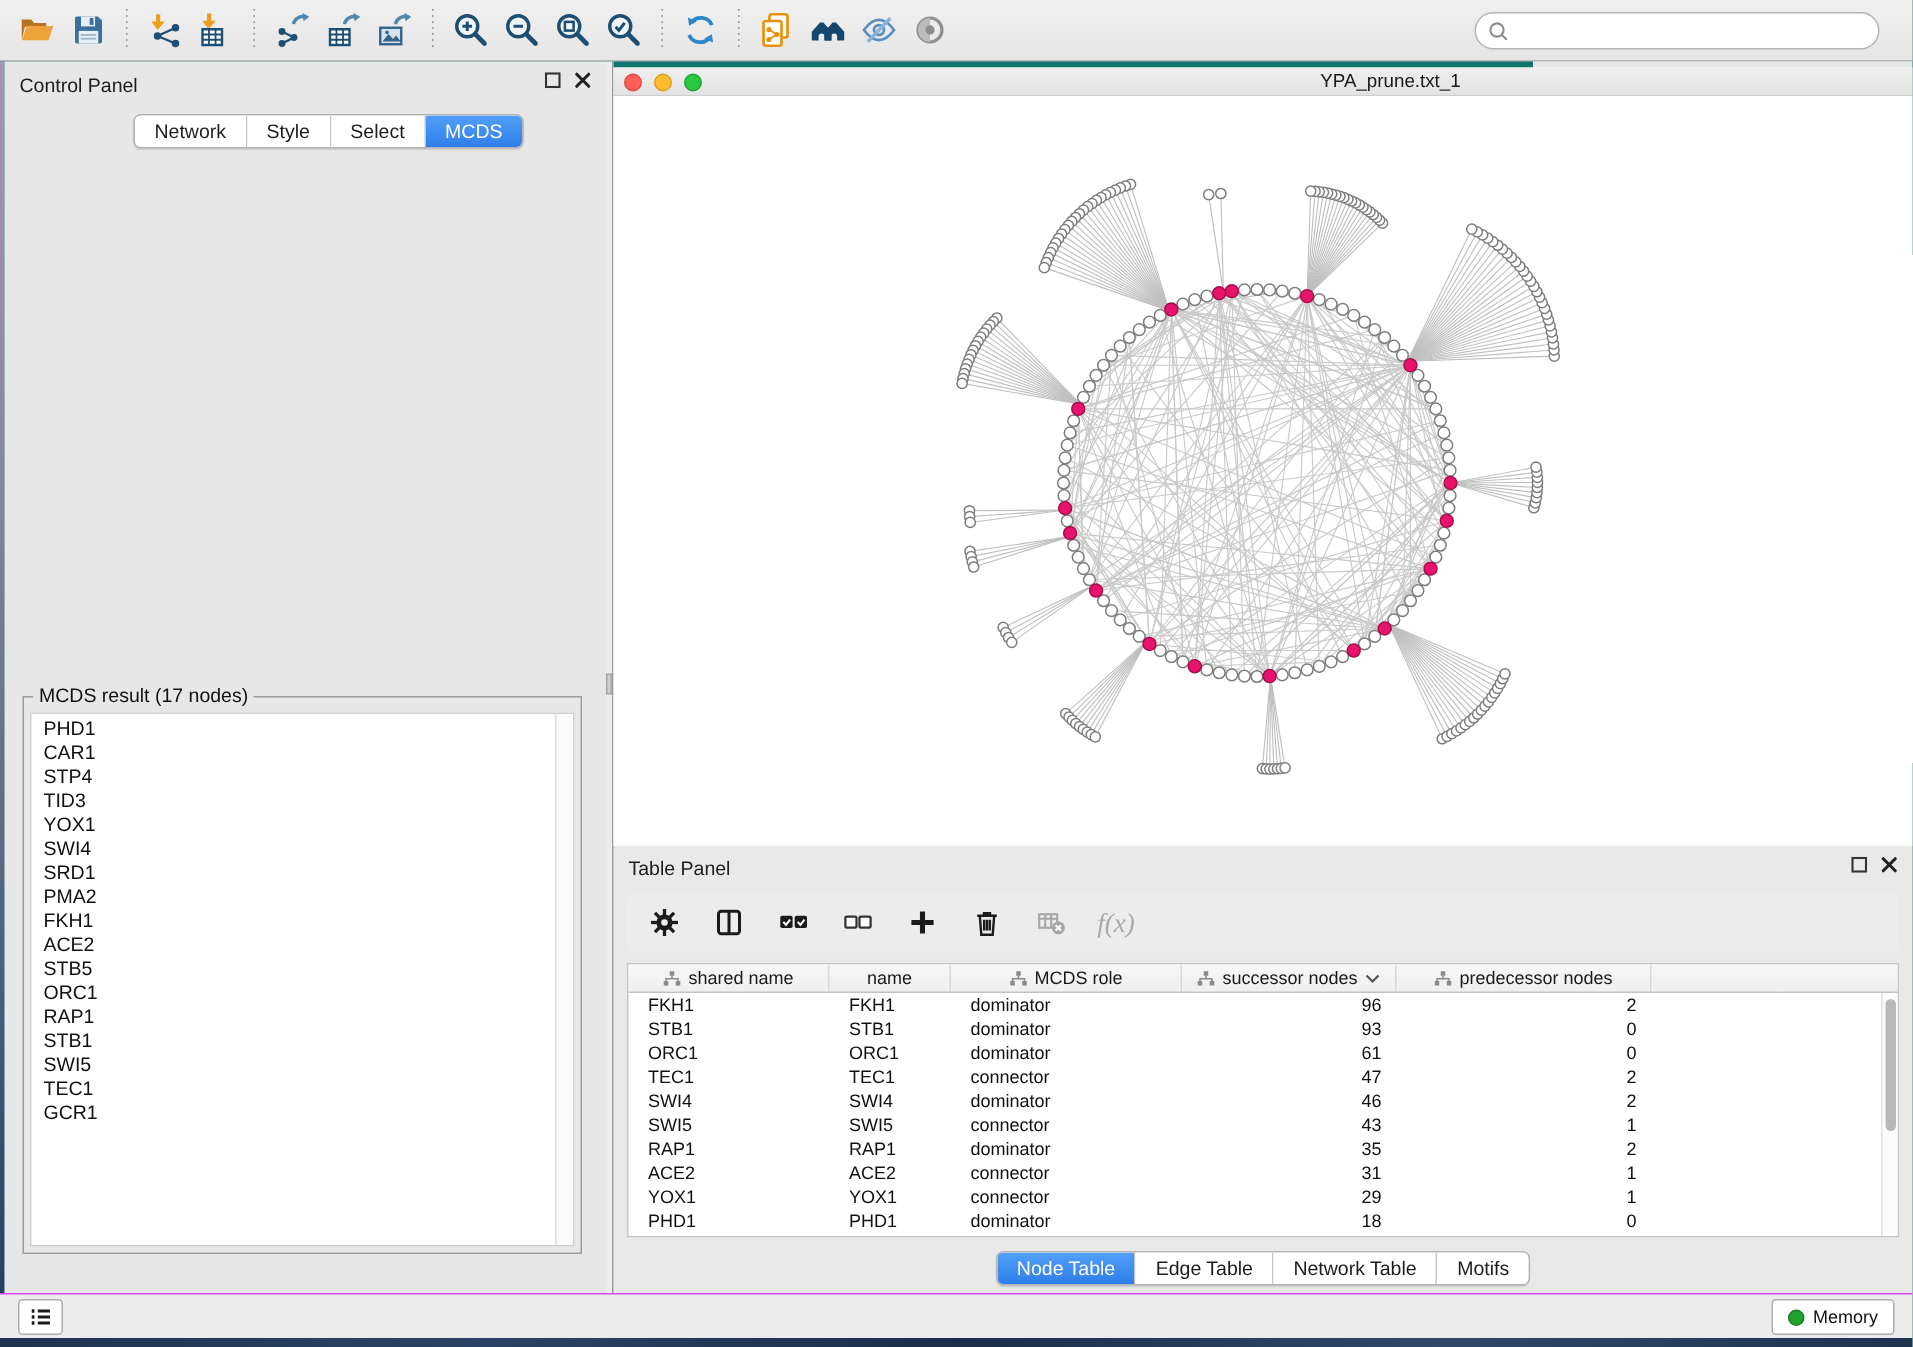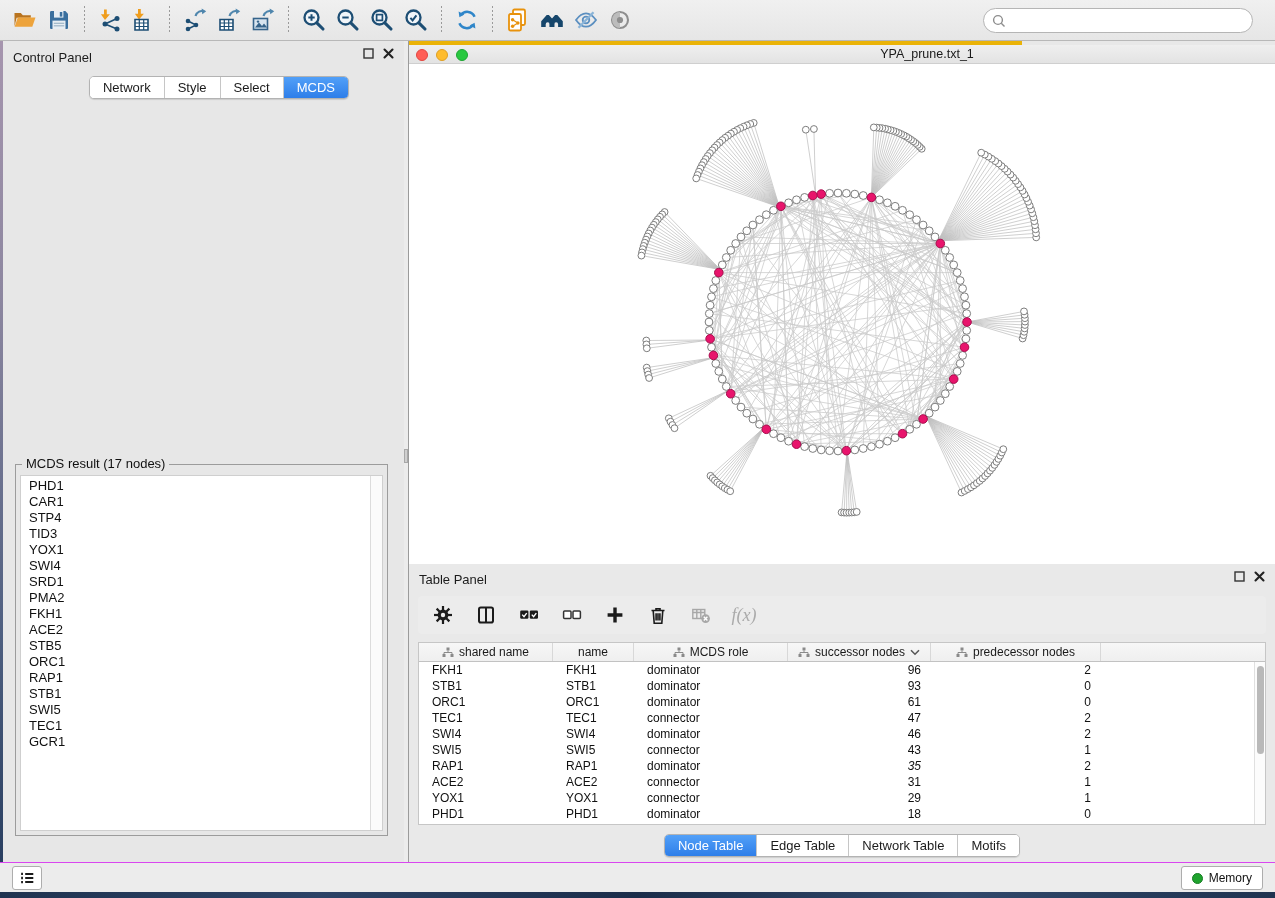--- a/index.html
+++ b/index.html
@@ -1,18 +1,18 @@
 <!DOCTYPE html>
 <html><head>
 <meta charset="utf-8">
 <style>
   * { box-sizing: border-box; margin: 0; padding: 0; }
   html,body { width:1275px; height:898px; }
   body { font-family:"Liberation Sans", sans-serif; background:#e8e8e8; overflow:hidden; }
-  .app { position:relative; width:1022px; height:898px; background:#eab308;border-radius:16px; }
+  .app { position:relative; width:1022px; height:898px; background:#0f766e;border-radius:16px; }
 
   
   .toolbar { position:absolute; left:0; top:0; width:1275px; height:41px;
     background:linear-gradient(#f0f0f0,#e6e6e6); border-bottom:1px solid #b8b8b8;
     display:flex; align-items:center; padding-left:8px; }
   .tb-btn { width:30px; height:30px; display:flex; align-items:center; justify-content:center; margin:0 2px; border-radius:4px; }
   .tb-sep { width:1px; height:28px; margin:0 8px; background-image:linear-gradient(#9a9a9a 40%, rgba(0,0,0,0) 0%); background-size:1px 4px; }
   .search-wrap { position:absolute; right:22px; top:8px; width:270px; height:25px; background:#fff;
     border:1px solid #b5b5b5; border-radius:13px; display:flex; align-items:center; padding-left:8px; }
   .search-wrap input { border:none; outline:none; flex:1; height:20px; font-size:12px; background:transparent; margin-left:5px; font-family:"Liberation Sans",sans-serif;}
@@ -1120,21 +1120,21 @@
             <div class="nt-cell" style="width: 134px;">SWI5</div>
             <div class="nt-cell" style="width: 81px;">SWI5</div>
             <div class="nt-cell" style="width: 154px;">connector</div>
             <div class="nt-cell num" style="width: 143px;">43</div>
             <div class="nt-cell num" style="width: 170px;">1</div>
           </div>
           <div class="nt-row">
             <div class="nt-cell" style="width: 134px;">RAP1</div>
             <div class="nt-cell" style="width: 81px;">RAP1</div>
             <div class="nt-cell" style="width: 154px;">dominator</div>
-            <div class="nt-cell num" style="width: 143px; font-style: italic;">35</div>
+            <div class="nt-cell num" style="width: 143px;">35</div>
             <div class="nt-cell num" style="width: 170px;">2</div>
           </div>
           <div class="nt-row">
             <div class="nt-cell" style="width: 134px;">ACE2</div>
             <div class="nt-cell" style="width: 81px;">ACE2</div>
             <div class="nt-cell" style="width: 154px;">connector</div>
             <div class="nt-cell num" style="width: 143px;">31</div>
             <div class="nt-cell num" style="width: 170px;">1</div>
           </div>
           <div class="nt-row">

